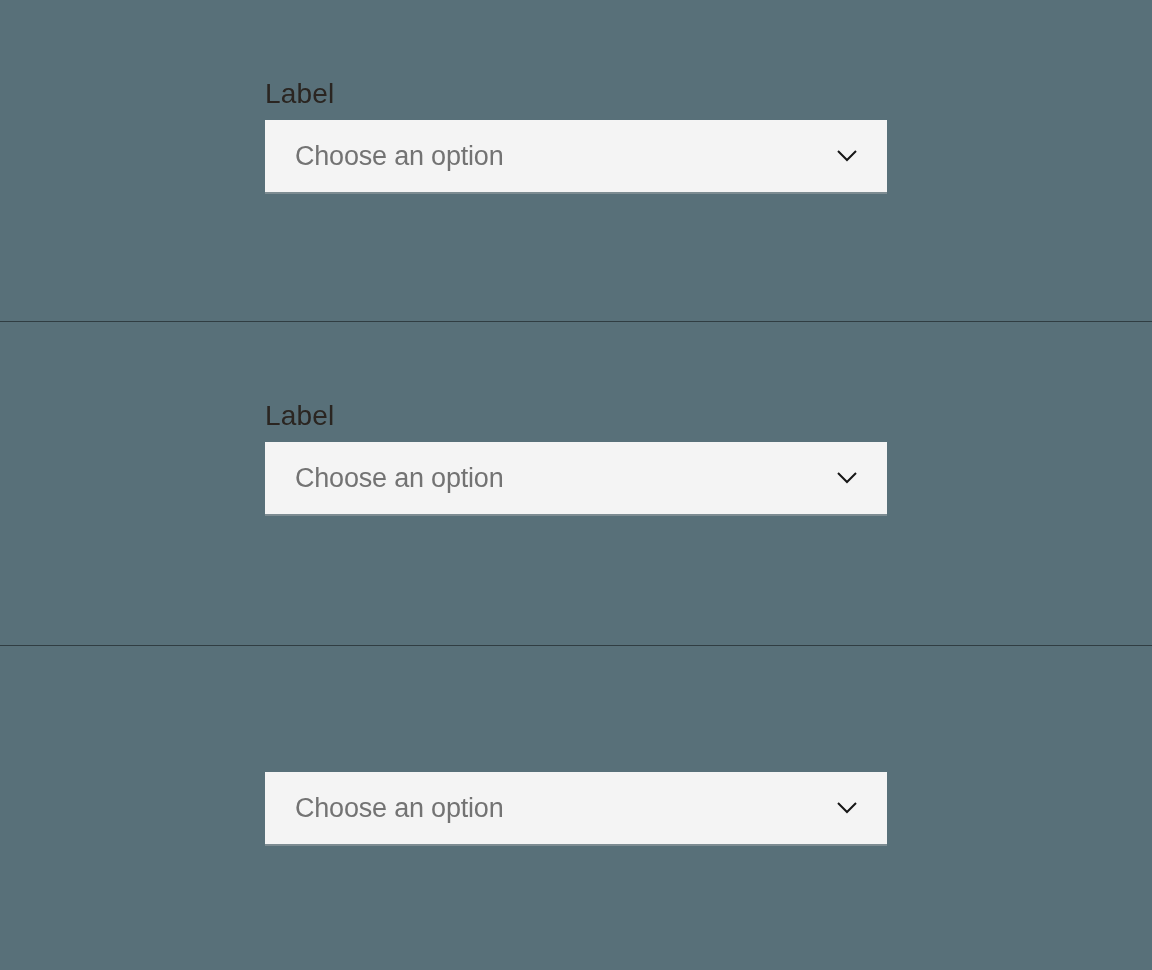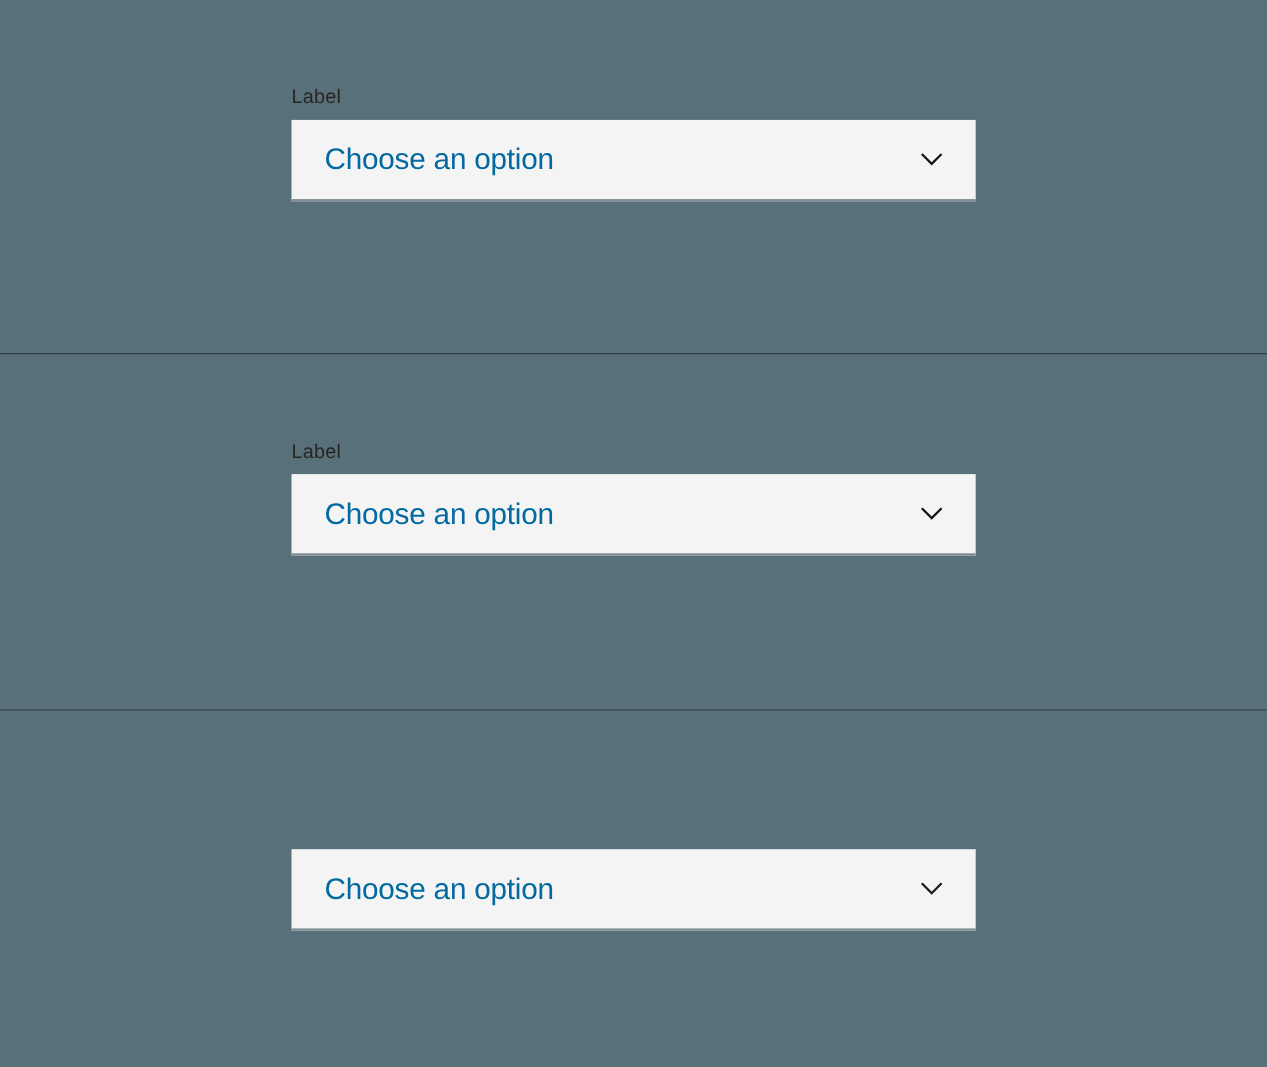--- a/index.html
+++ b/index.html
@@ -30,40 +30,40 @@
     .section-3 {
       height: 324px;
       padding-top: 126px;
       border-bottom: none;
     }
     .field-wrap {
       width: 622px;
       margin-left: 265px;
     }
     .label {
-      font-size: 18px;
+      font-size: 28px;
       color: #2a2521;
       margin-bottom: 10px;
       letter-spacing: 0.2px;
     }
     .dropdown {
       width: 100%;
       height: 74px;
       background: #f4f4f4;
       display: flex;
       align-items: center;
       justify-content: space-between;
       padding: 0 30px;
       cursor: pointer;
       position: relative;
       border-bottom: 2px solid #7d8c92;
     }
     .dropdown-text {
       font-size: 27px;
-      color: #0369a1;
+      color: #737373;
       font-weight: 400;
       letter-spacing: -0.2px;
     }
     .chevron {
       width: 20px;
       height: 12px;
       flex-shrink: 0;
     }
     .chevron svg {
       display: block;

